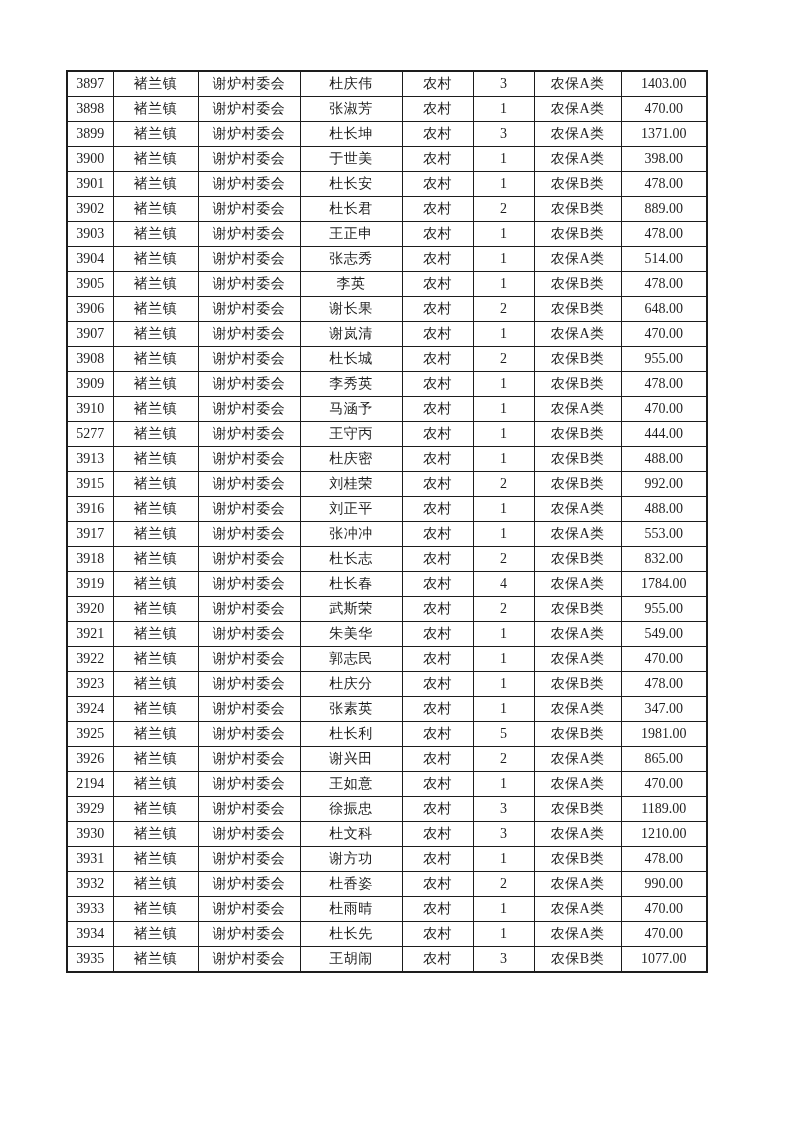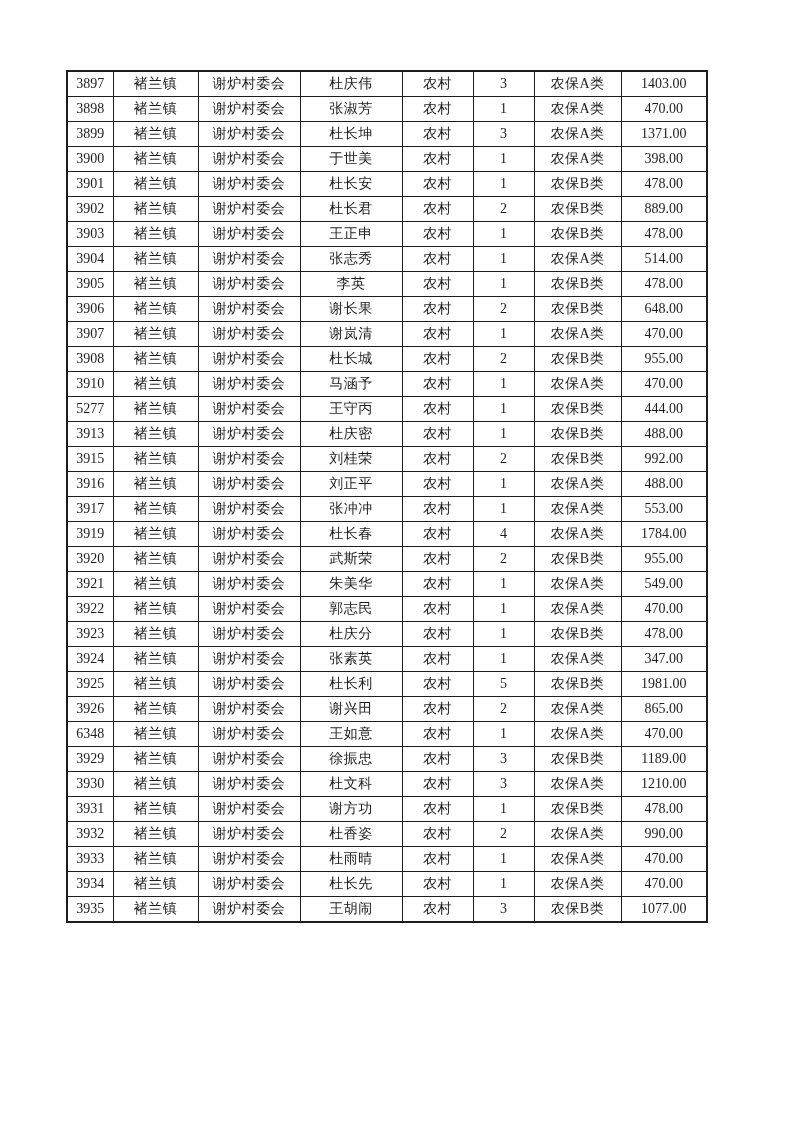--- a/index.html
+++ b/index.html
@@ -170,20 +170,30 @@
           <td class="num">3908</td>
           <td>褚兰镇</td>
           <td>谢炉村委会</td>
           <td>杜长城</td>
           <td>农村</td>
           <td class="num">2</td>
           <td>农保B类</td>
           <td class="num">955.00</td>
         </tr>
         <tr>
+          <td class="num">3909</td>
+          <td>褚兰镇</td>
+          <td>谢炉村委会</td>
+          <td>李秀英</td>
+          <td>农村</td>
+          <td class="num">1</td>
+          <td>农保B类</td>
+          <td class="num">478.00</td>
+        </tr>
+        <tr>
           <td class="num">3910</td>
           <td>褚兰镇</td>
           <td>谢炉村委会</td>
           <td>马涵予</td>
           <td>农村</td>
           <td class="num">1</td>
           <td>农保A类</td>
           <td class="num">470.00</td>
         </tr>
         <tr>
@@ -230,20 +240,30 @@
           <td class="num">3917</td>
           <td>褚兰镇</td>
           <td>谢炉村委会</td>
           <td>张冲冲</td>
           <td>农村</td>
           <td class="num">1</td>
           <td>农保A类</td>
           <td class="num">553.00</td>
         </tr>
         <tr>
+          <td class="num">3918</td>
+          <td>褚兰镇</td>
+          <td>谢炉村委会</td>
+          <td>杜长志</td>
+          <td>农村</td>
+          <td class="num">2</td>
+          <td>农保B类</td>
+          <td class="num">832.00</td>
+        </tr>
+        <tr>
           <td class="num">3919</td>
           <td>褚兰镇</td>
           <td>谢炉村委会</td>
           <td>杜长春</td>
           <td>农村</td>
           <td class="num">4</td>
           <td>农保A类</td>
           <td class="num">1784.00</td>
         </tr>
         <tr>
@@ -310,21 +330,21 @@
           <td class="num">3926</td>
           <td>褚兰镇</td>
           <td>谢炉村委会</td>
           <td>谢兴田</td>
           <td>农村</td>
           <td class="num">2</td>
           <td>农保A类</td>
           <td class="num">865.00</td>
         </tr>
         <tr>
-          <td class="num">6348</td>
+          <td class="num">2194</td>
           <td>褚兰镇</td>
           <td>谢炉村委会</td>
           <td>王如意</td>
           <td>农村</td>
           <td class="num">1</td>
           <td>农保A类</td>
           <td class="num">470.00</td>
         </tr>
         <tr>
           <td class="num">3929</td>

